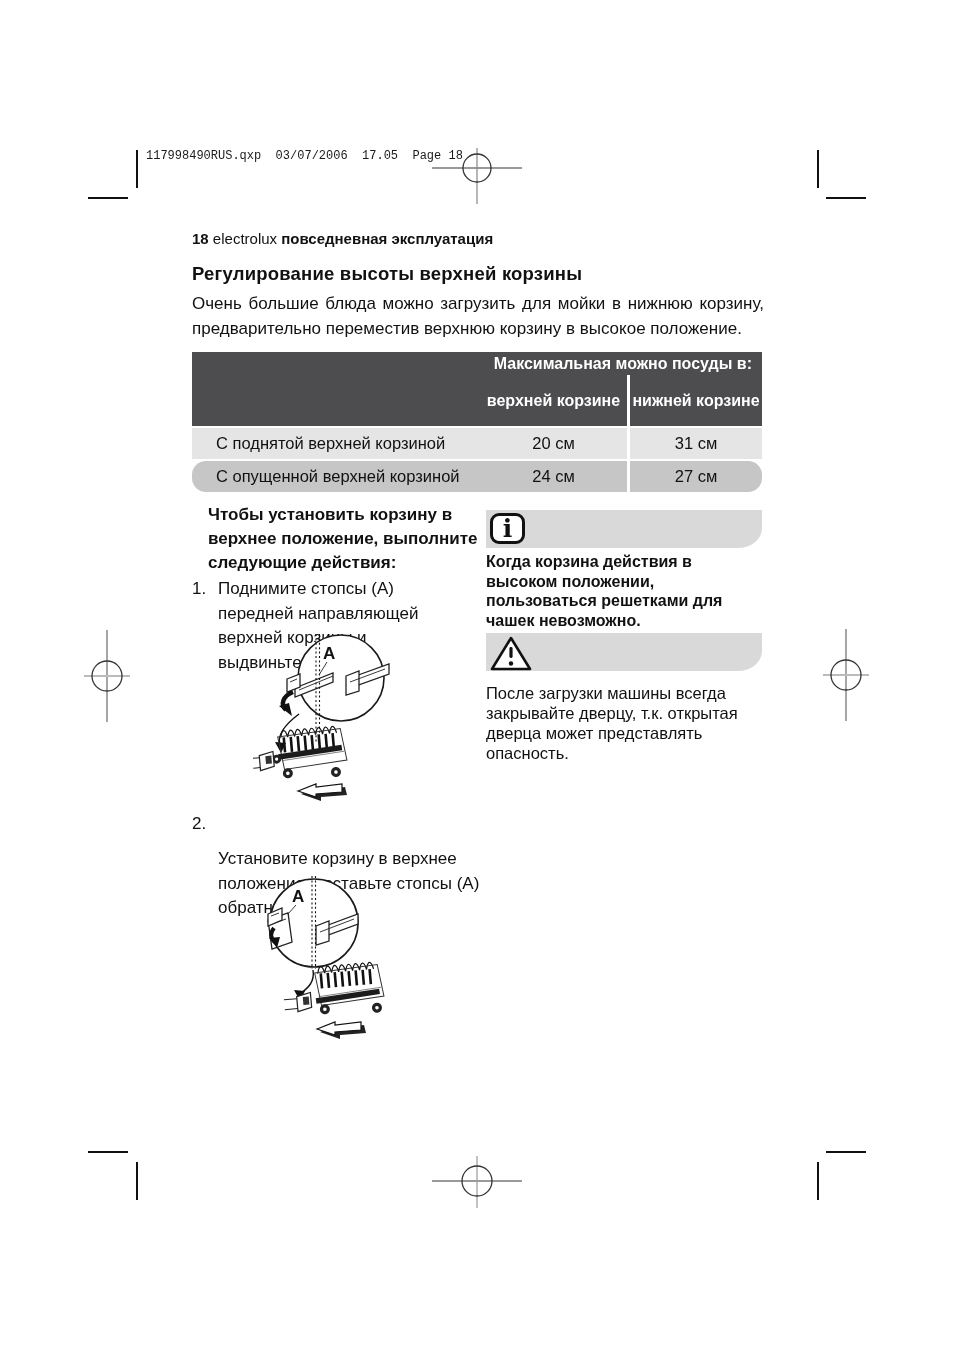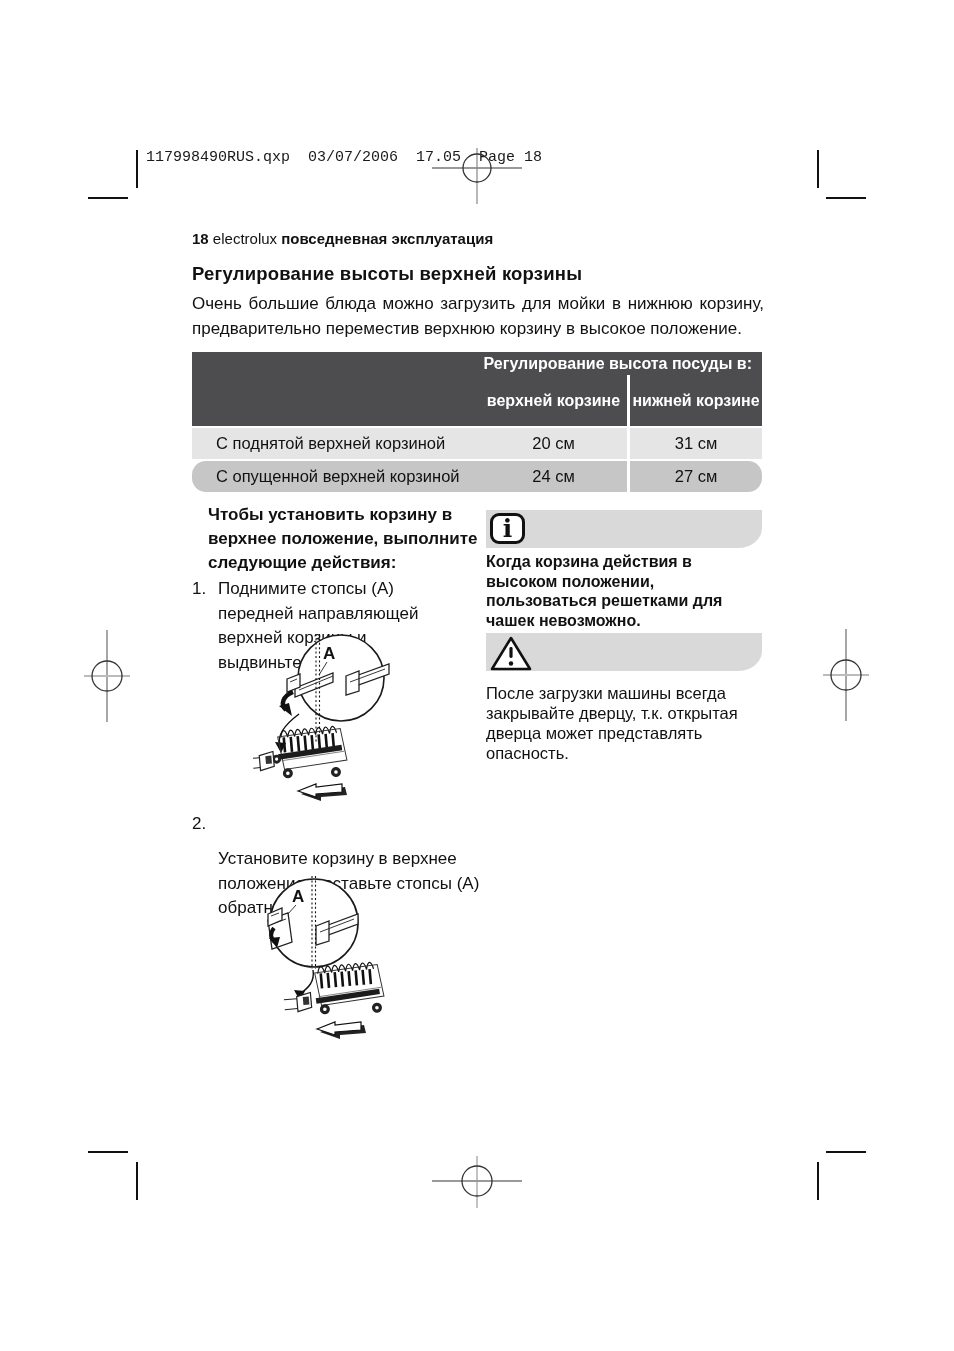--- a/index.html
+++ b/index.html
@@ -1,21 +1,21 @@
 <!DOCTYPE html>
 <html><head>
 <meta charset="utf-8">
 <style>
   html,body{margin:0;padding:0;background:#fff;}
   #page{position:relative;width:954px;height:1351px;background:#fff;overflow:hidden;
         font-family:"Liberation Sans",sans-serif;color:#111;}
   .abs{position:absolute;}
   
   .slug{left:146px;top:149px;font-family:"Liberation Mono","DejaVu Sans Mono",monospace;
-        font-size:15px;white-space:pre;color:#1a1a1a;}
+        font-size:12px;white-space:pre;color:#1a1a1a;}
   
   .mark{background:#111;}
   
   .pagehead{left:192px;top:230px;font-size:15px;}
   .pagehead .b{font-weight:bold;}
   
   .title{left:192px;top:263px;font-size:18.5px;font-weight:bold;letter-spacing:.2px;}
   .intro{left:192px;top:292px;width:572px;font-size:17px;line-height:24.5px;text-align:justify;}
   
   .tbl{left:192px;top:352px;width:570px;font-size:16px;}
@@ -95,21 +95,21 @@
     <span class="b">18</span>
     <span>electrolux</span>
     <span class="b">повседневная эксплуатация</span>
   </div>
 
   <div class="abs title">Регулирование высоты верхней корзины</div>
   <div class="abs intro">Очень большие блюда можно загрузить для мойки в нижнюю корзину, предварительно переместив верхнюю корзину в высокое положение.</div>
 
   <div class="abs tbl">
     <div class="tbl-dark">
-      <div class="tbl-toprow">Регулирование высота посуды в:</div>
+      <div class="tbl-toprow">Максимальная можно посуды в:</div>
       <div class="grid tbl-sub">
         <div class="cell"></div>
         <div class="cell divider">верхней корзине</div>
         <div class="cell">нижней корзине</div>
       </div>
     </div>
     <div class="grid row row1">
       <div class="lab">С поднятой верхней корзиной</div>
       <div class="val divider">20 см</div>
       <div class="val">31 см</div>

